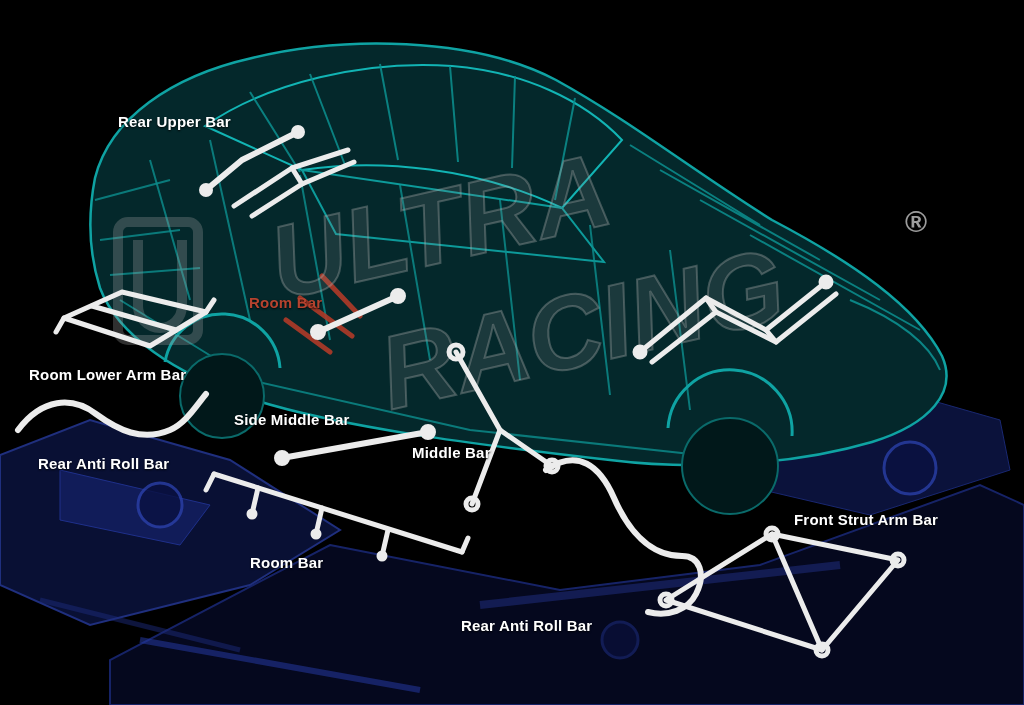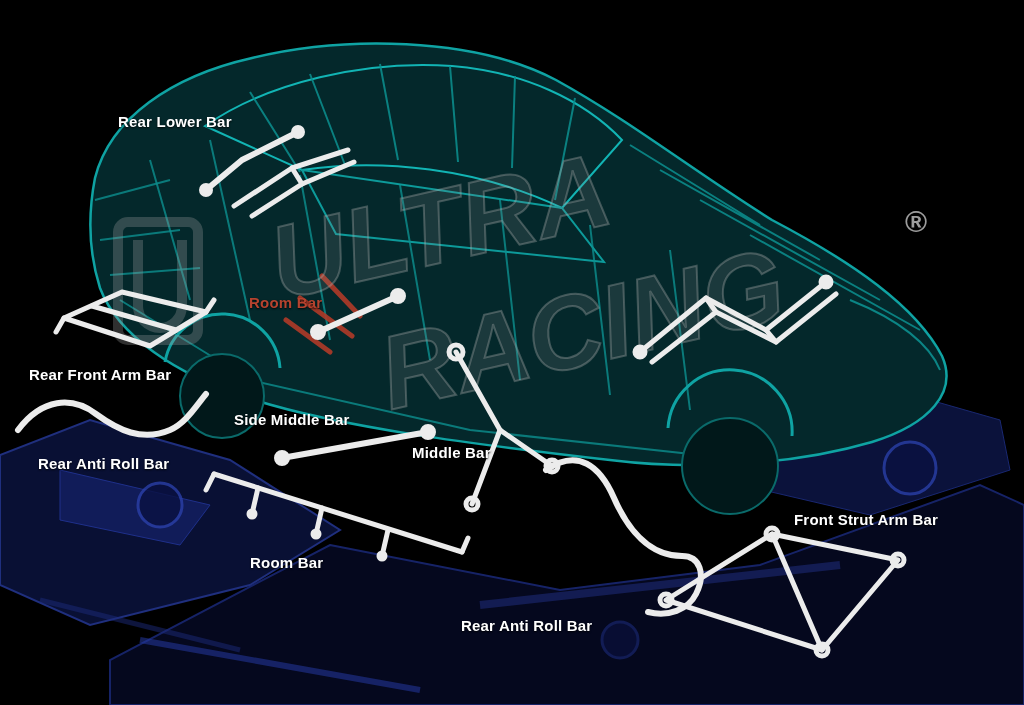--- a/index.html
+++ b/index.html
@@ -160,27 +160,27 @@
         <circle cx="666" cy="600" r="6"></circle>
         <circle cx="772" cy="534" r="6"></circle>
         <circle cx="898" cy="560" r="6"></circle>
         <circle cx="822" cy="650" r="6"></circle>
       </g>
     </g>
   </svg>
 
   <span class="wm-reg">®</span>
 
-  <div class="label" style="left:118px;top:113px">Rear Lower Bar</div>
+  <div class="label" style="left:118px;top:113px">Rear Upper Bar</div>
 
 
 
   <div class="label room" style="left:249px;top:294px">Room Bar</div>
 
-  <div class="label" style="left:29px;top:366px">Rear Front Arm Bar</div>
+  <div class="label" style="left:29px;top:366px">Room Lower Arm Bar</div>
 
   <div class="label" style="left:234px;top:411px">Side Middle Bar</div>
 
   <div class="label" style="left:412px;top:444px">Middle Bar</div>
 
   <div class="label" style="left:38px;top:455px">Rear Anti Roll Bar</div>
 
   <div class="label" style="left:794px;top:511px">Front Strut Arm Bar</div>
 
   <div class="label" style="left:250px;top:554px">Room Bar</div>

